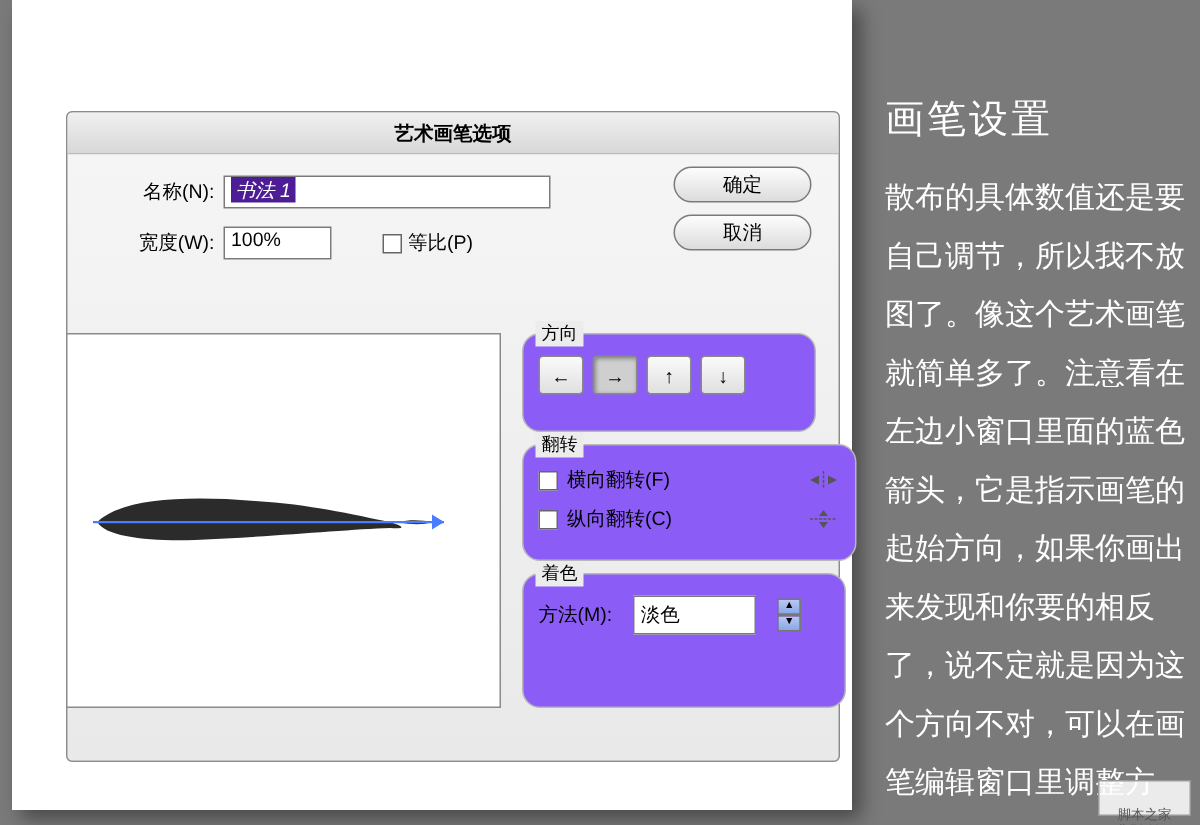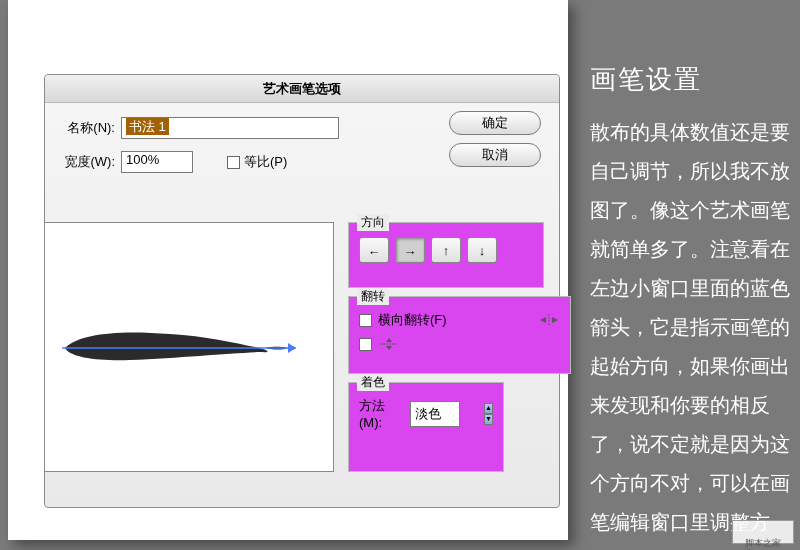--- a/index.html
+++ b/index.html
@@ -1,41 +1,41 @@
 <!DOCTYPE html>
 <html><head>
 <meta charset="utf-8">
 <style>
   * { box-sizing: border-box; margin: 0; padding: 0; }
   body { background: #7a7a7a; width: 800px; height: 550px; font-family: "Microsoft YaHei", sans-serif; font-size: 13px; position: relative; }
   .canvas { position: absolute; left: 8px; top: 0; width: 560px; height: 540px; background: #fff; box-shadow: 6px 6px 12px rgba(0,0,0,.4); }
   .dialog { position: absolute; left: 36px; top: 74px; width: 516px; height: 434px; border: 1px solid #8b8b8b; border-radius: 4px; background: linear-gradient(#f6f6f6,#e9e9e9); }
   .titlebar { height: 28px; line-height: 28px; text-align: center; font-weight: bold; border-bottom: 1px solid #bcbcbc; background: linear-gradient(#f0f0f0,#d8d8d8); border-radius: 4px 4px 0 0; }
   .body { padding: 14px 14px 14px 14px; position: relative; }
-  .row { display: flex; align-items: center; margin-bottom: 12px; }
+  .row { display: flex; align-items: center; margin-bottom: 12px; margin-left: 28px; }
   .lbl { width: 62px; text-align: right; padding-right: 6px; }
   .namefield { width: 218px; height: 22px; border: 1px solid #7a7a7a; background: #fff; padding: 0 4px; }
-  .namefield .sel { background: #a16207; color: #fff; padding: 1px 3px; }
+  .namefield .sel { background: #4c1d95; color: #fff; padding: 1px 3px; font-style: italic; }
   .widthfield { width: 72px; height: 22px; border: 1px solid #7a7a7a; background: #fff; padding: 0 4px; }
   .chk { display: inline-flex; align-items: center; gap: 4px; margin-left: 34px; }
   .chkbox { width: 13px; height: 13px; border: 1px solid #666; background: #fff; }
   .btn { position: absolute; right: 18px; width: 92px; height: 24px; border: 1px solid #7a7a7a; border-radius: 12px; background: linear-gradient(#fdfdfd,#dcdcdc); text-align: center; line-height: 22px; }
   .preview { position: absolute; left: 36px; top: 222px; width: 290px; height: 250px; border: 1px solid #8a8a8a; background:#fff; box-shadow: inset 1px 1px 0 #fff; }
   .stroke { position: absolute; left: 15px; top: 105px; width: 245px; height: 40px; }
-  .group { position: absolute; border: 1px solid #b8b8b8; border-radius: 0; background: #d946ef; padding: 14px 10px 10px 10px; }
+  .group { position: absolute; border: 1px solid #b8b8b8; border-radius: 12px; background: #8b5cf6; padding: 14px 10px 10px 10px; }
   .group .legend { position: absolute; top: -9px; left: 8px; background: #ececec; padding: 0 4px; font-size: 12px; }
   .group-dir { left: 340px; top: 222px; width: 196px; height: 66px; }
   .dirbtns { display: flex; gap: 6px; }
   .dirbtn { width: 30px; height: 26px; border: 1px solid #888; border-radius: 3px; background: linear-gradient(#fafafa,#e0e0e0); display:flex; align-items:center; justify-content:center; }
   .dirbtn.active { background: #cfcfcf; box-shadow: inset 1px 1px 3px rgba(0,0,0,.4); }
   .group-flip { left: 340px; top: 296px; width: 223px; height: 78px; }
   .fliprow { display: flex; align-items: center; gap: 6px; margin-bottom: 8px; }
   .miniicon { width: 22px; height: 14px; }
-  .group-color { left: 340px; top: 382px; width: 156px; height: 90px; }
-  .selectwrap { display: flex; align-items: center; gap: 24px; margin-bottom: 8px; }
+  .group-color { left: 340px; top: 382px; width: 216px; height: 90px; }
+  .selectwrap { display: flex; align-items: center; gap: 14px; margin-bottom: 8px; }
   .select { width: 82px; height: 22px; border: 1px solid #7a7a7a; background: #fff; display: flex; align-items: center; justify-content: space-between; padding: 12px 4px; }
   .spinner { width: 16px; height: 22px; display:flex; flex-direction:column; }
   .spin { flex:1; border:1px solid #777; background: linear-gradient(#b7c8f3,#8aa8e6); font-size:7px; text-align:center; line-height:8px; }
   .swatch { width: 26px; height: 18px; background: #000; border: 1px solid #444; box-shadow: 0 0 0 1px #fff inset; }
   .sidebar { position: absolute; left: 590px; top: 62px; width: 200px; color: #fff; }
   .sidebar h2 { font-size: 26px; font-weight: 500; margin-bottom: 16px; letter-spacing: 2px; }
   .sidebar p { font-size: 20px; line-height: 1.95; color: #ffffff; }
   .watermark { position: absolute; right: 6px; bottom: 6px; width: 62px; height: 24px; background: rgba(255,255,255,.85); border: 1px solid #999; font-size: 9px; text-align: center; line-height: 1.1; color:#555; padding-top:18px; }
 </style>
 </head>
@@ -103,20 +103,21 @@
       <span class="chkbox"></span>
       <span style="flex:1">横向翻转(F)</span>
       <svg class="miniicon" viewBox="0 0 22 14">
         <line x1="11" y1="1" x2="11" y2="13" stroke="#555" stroke-dasharray="2 1"></line>
         <path d="M2 7 L8 4 L8 10 Z" fill="#555"></path>
           <path d="M20 7 L14 4 L14 10 Z" fill="#555"></path>
       </svg>
     </div>
     <div class="fliprow">
       <span class="chkbox"></span>
+      <span style="flex:1">纵向翻转(C)</span>
       <svg class="miniicon" viewBox="0 0 22 14">
         <line x1="2" y1="7" x2="20" y2="7" stroke="#555" stroke-dasharray="2 1"></line>
         <path d="M11 1 L8 5 L14 5 Z" fill="#555"></path>
           <path d="M11 13 L8 9 L14 9 Z" fill="#555"></path>
       </svg>
     </div>
   </div>
 
   <div class="group group-color">
     <span class="legend">着色</span>

